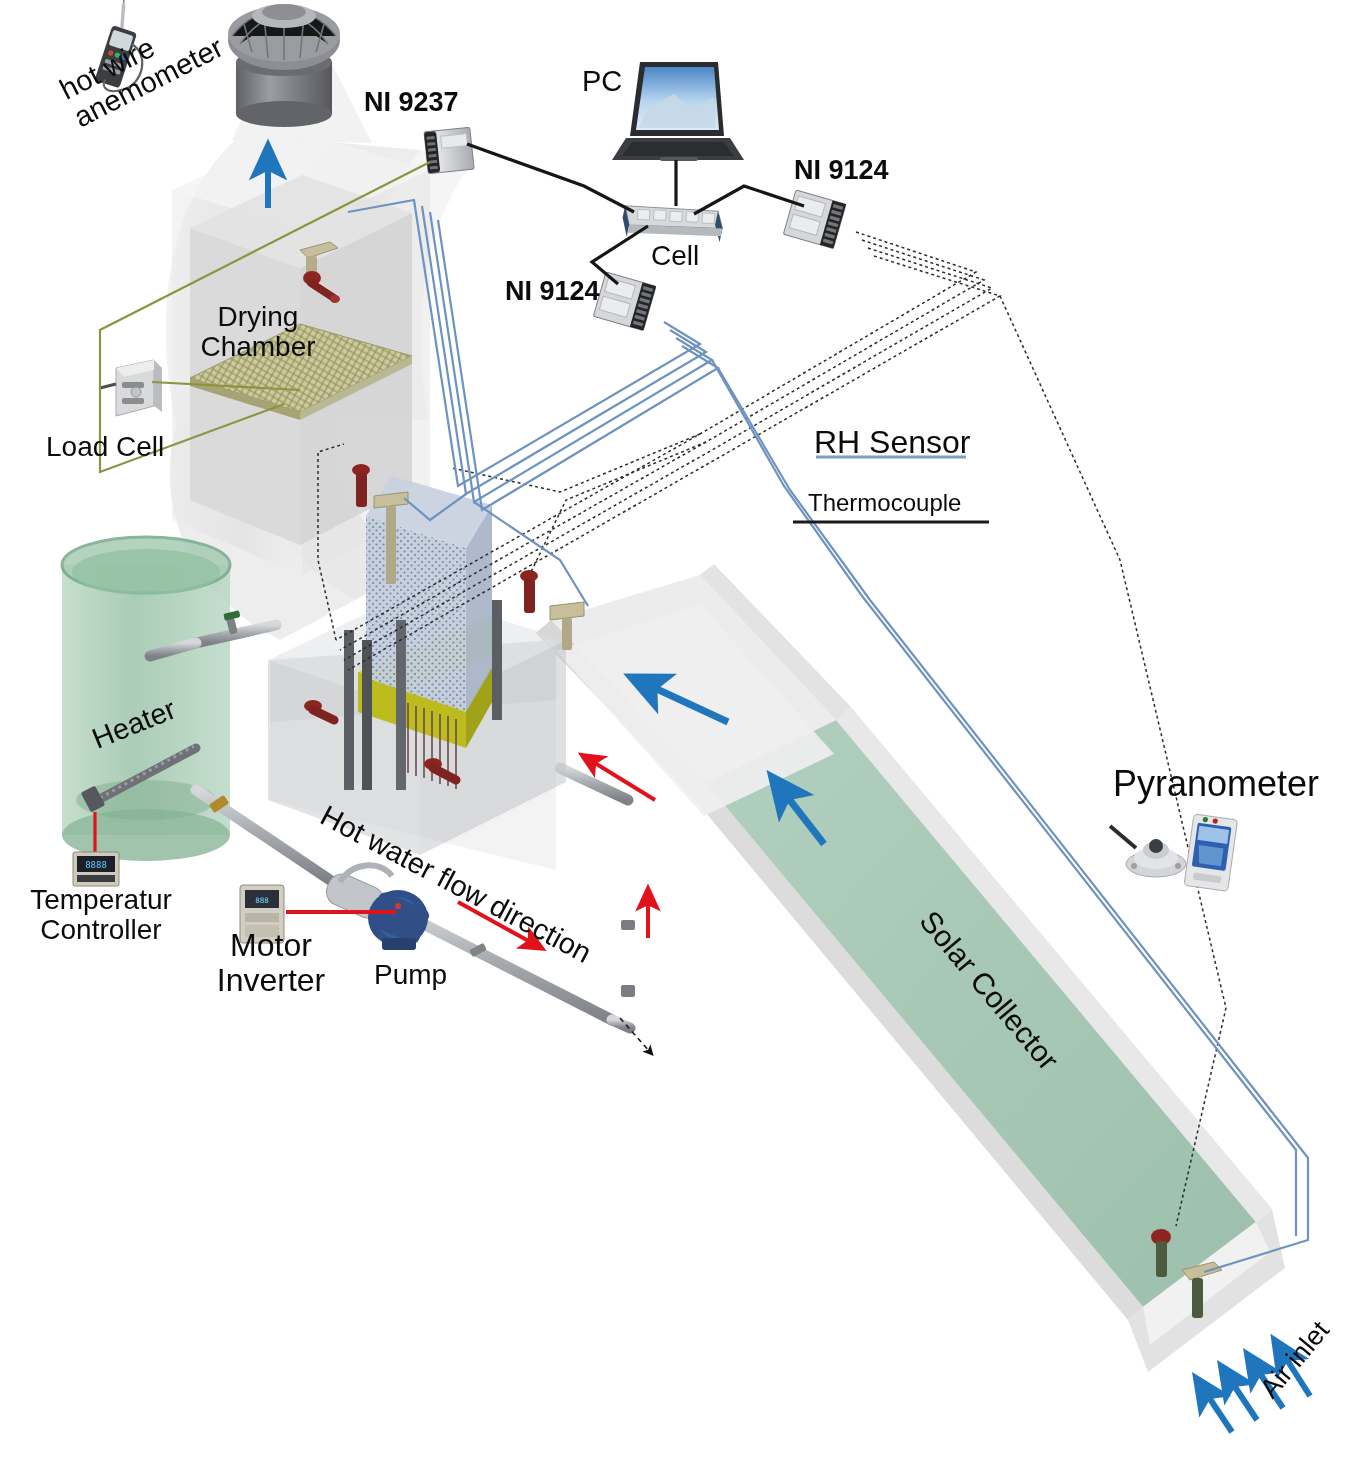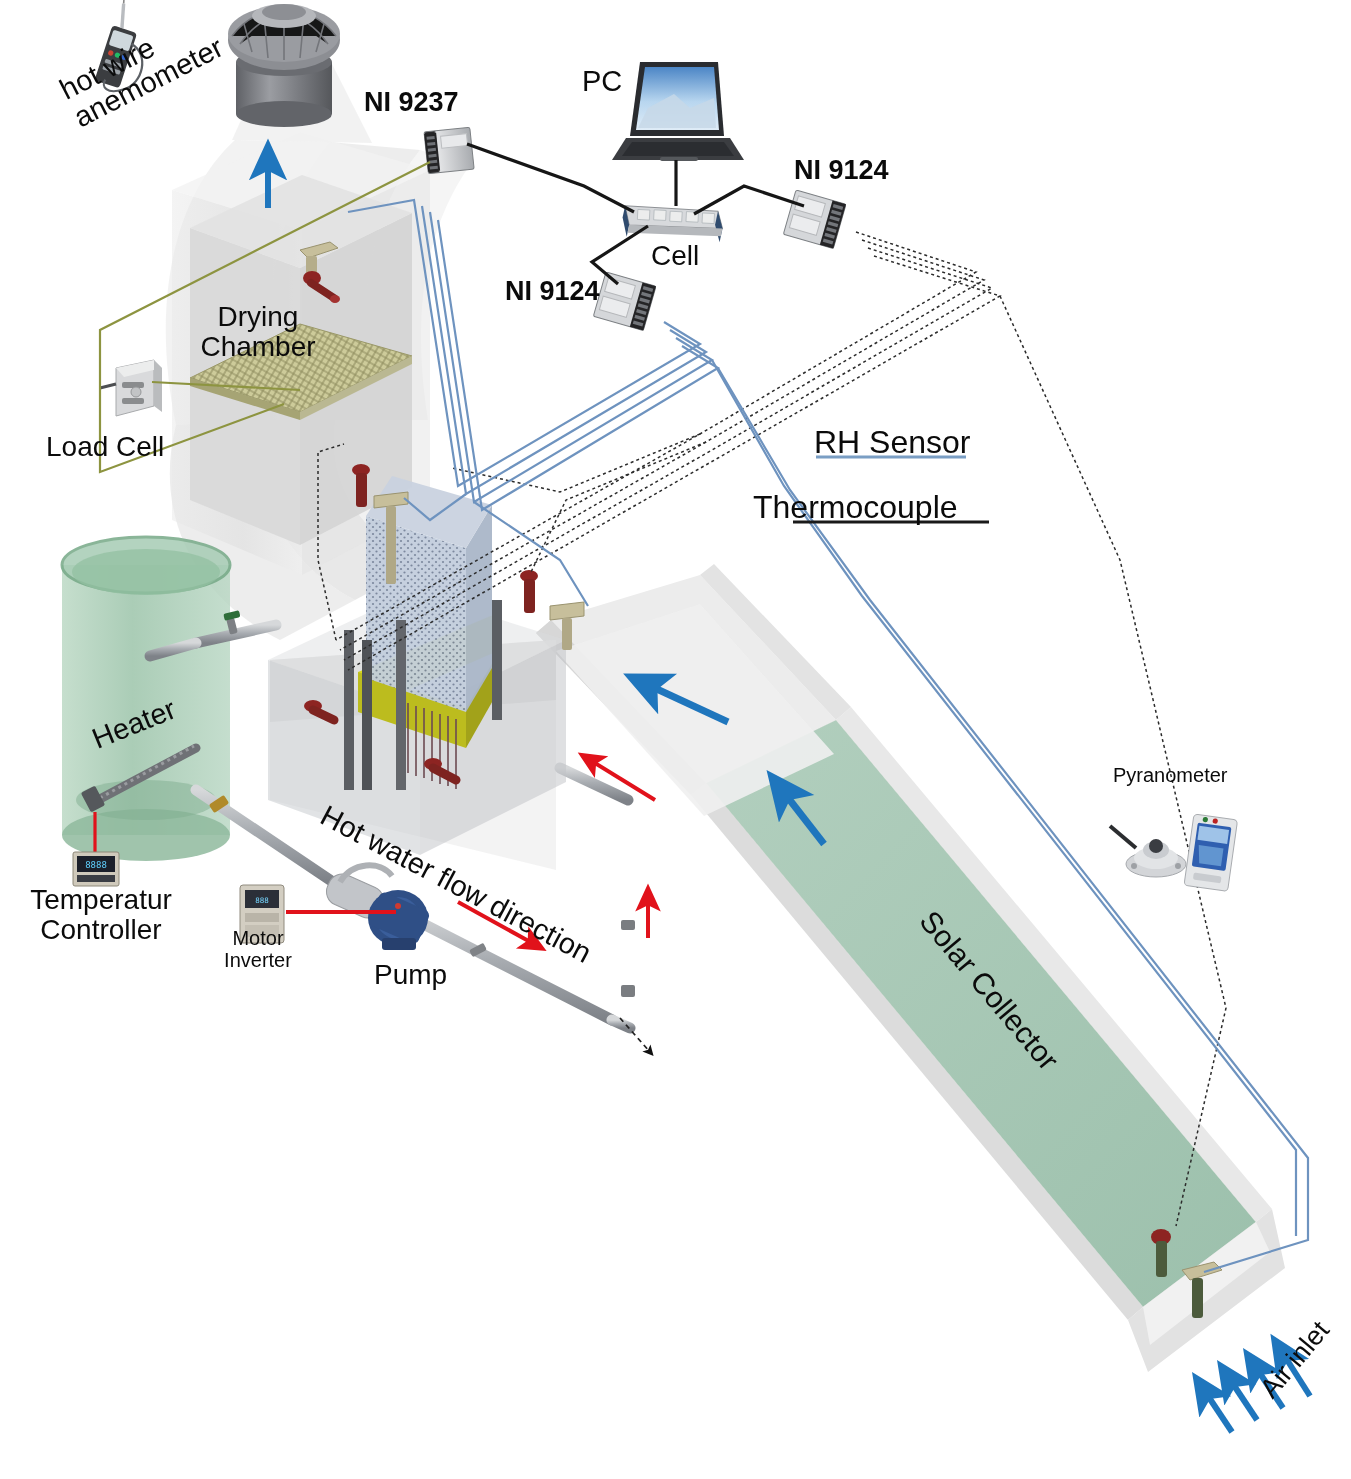--- a/index.html
+++ b/index.html
@@ -469,34 +469,34 @@
 <div class="lbl" style="left:582px;top:66px;font-size:29px;">PC</div>
 
 <div class="lbl" style="left:651px;top:241px;font-size:28px;">Cell</div>
 
 <div class="lbl bold" style="left:794px;top:156px;font-size:27px;">NI 9124</div>
 
 <div class="lbl bold" style="left:505px;top:277px;font-size:27px;">NI 9124</div>
 
 <div class="lbl" style="left:814px;top:425px;font-size:32px;text-align:right;">RH Sensor</div>
 
-<div class="lbl" style="left:753px;top:490px;font-size:32px;">Thermocouple</div>
+<div class="lbl" style="left:808px;top:490px;font-size:24px;">Thermocouple</div>
 
 <div class="lbl rot" style="left:88px;top:726px;font-size:29px;transform:rotate(-22deg);">Heater</div>
 
 <div class="lbl ctr" style="left:6px;top:885px;width:190px;font-size:28px;">Temperatur
 Controller</div>
 
-<div class="lbl ctr" style="left:183px;top:928px;width:150px;font-size:20px;">Motor
+<div class="lbl ctr" style="left:196px;top:928px;width:150px;font-size:32px;">Motor
 Inverter</div>
 
 <div class="lbl" style="left:374px;top:960px;font-size:28px;">Pump</div>
 
 <div class="lbl rot" style="left:330px;top:800px;font-size:29px;transform:rotate(28deg);">Hot water flow direction</div>
 
 
 <div class="lbl rot" style="left:938px;top:905px;font-size:30px;transform:rotate(50deg);">Solar Collector</div>
 
-<div class="lbl" style="left:1113px;top:765px;font-size:20px;">Pyranometer</div>
+<div class="lbl" style="left:1113px;top:765px;font-size:36px;">Pyranometer</div>
 
 <div class="lbl rot" style="left:1255px;top:1385px;font-size:27px;transform:rotate(-50deg);">Air inlet</div>
 
 </div>
 
 </body></html>

